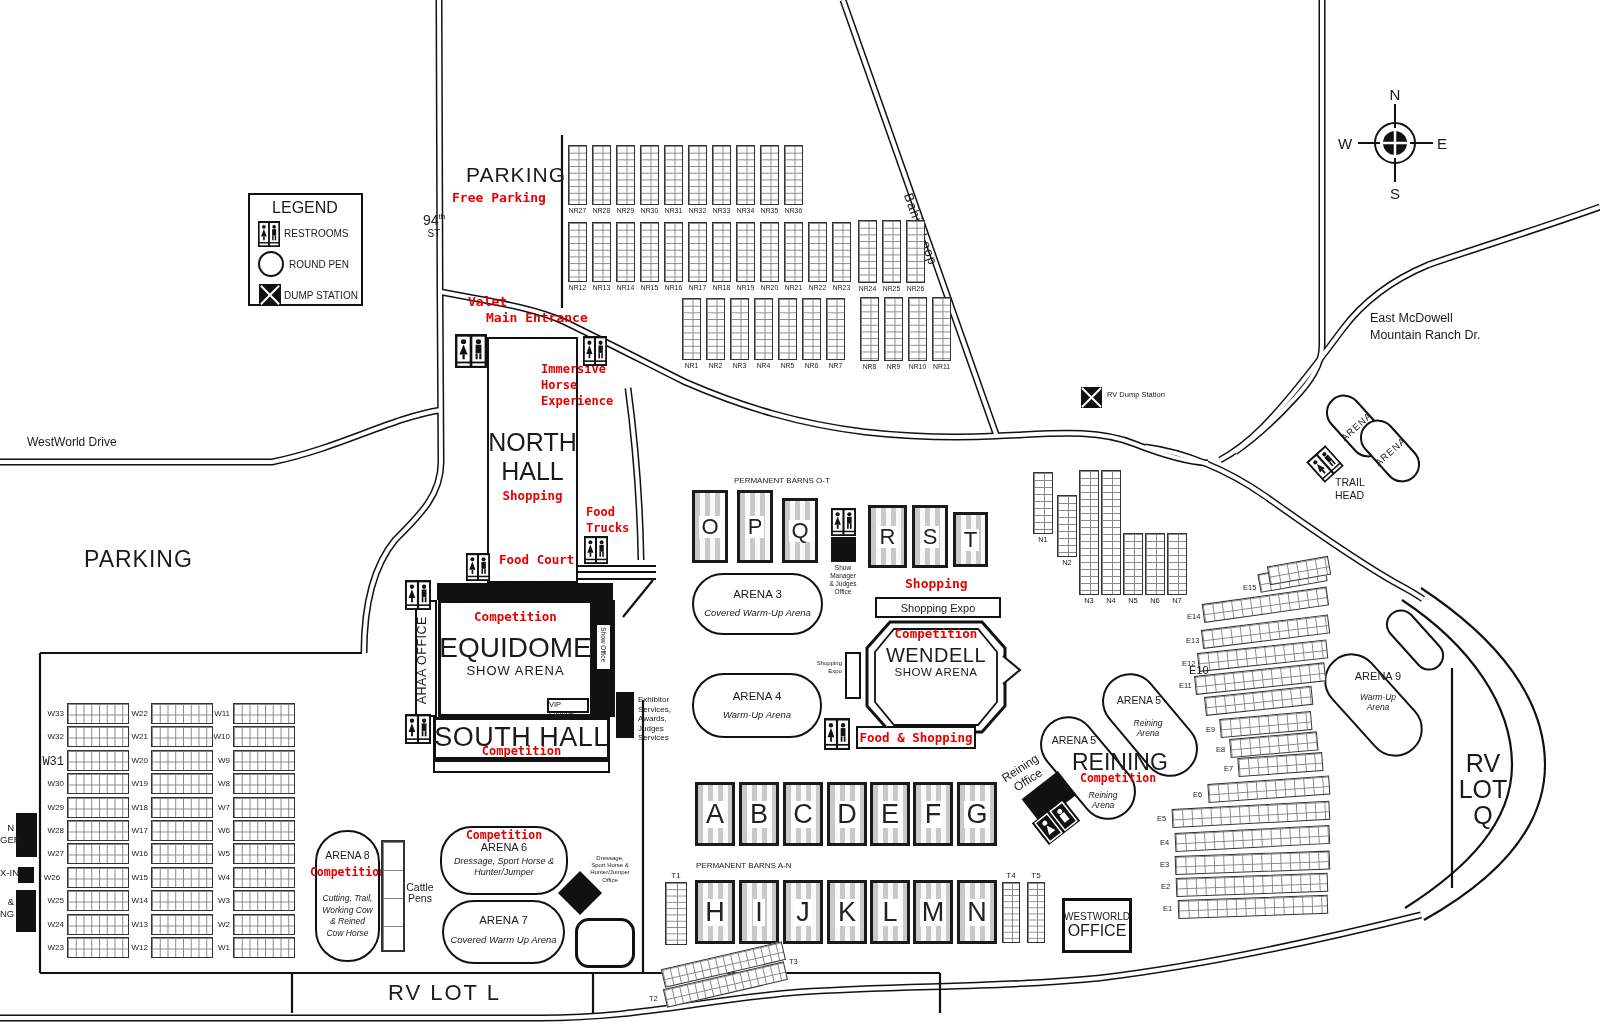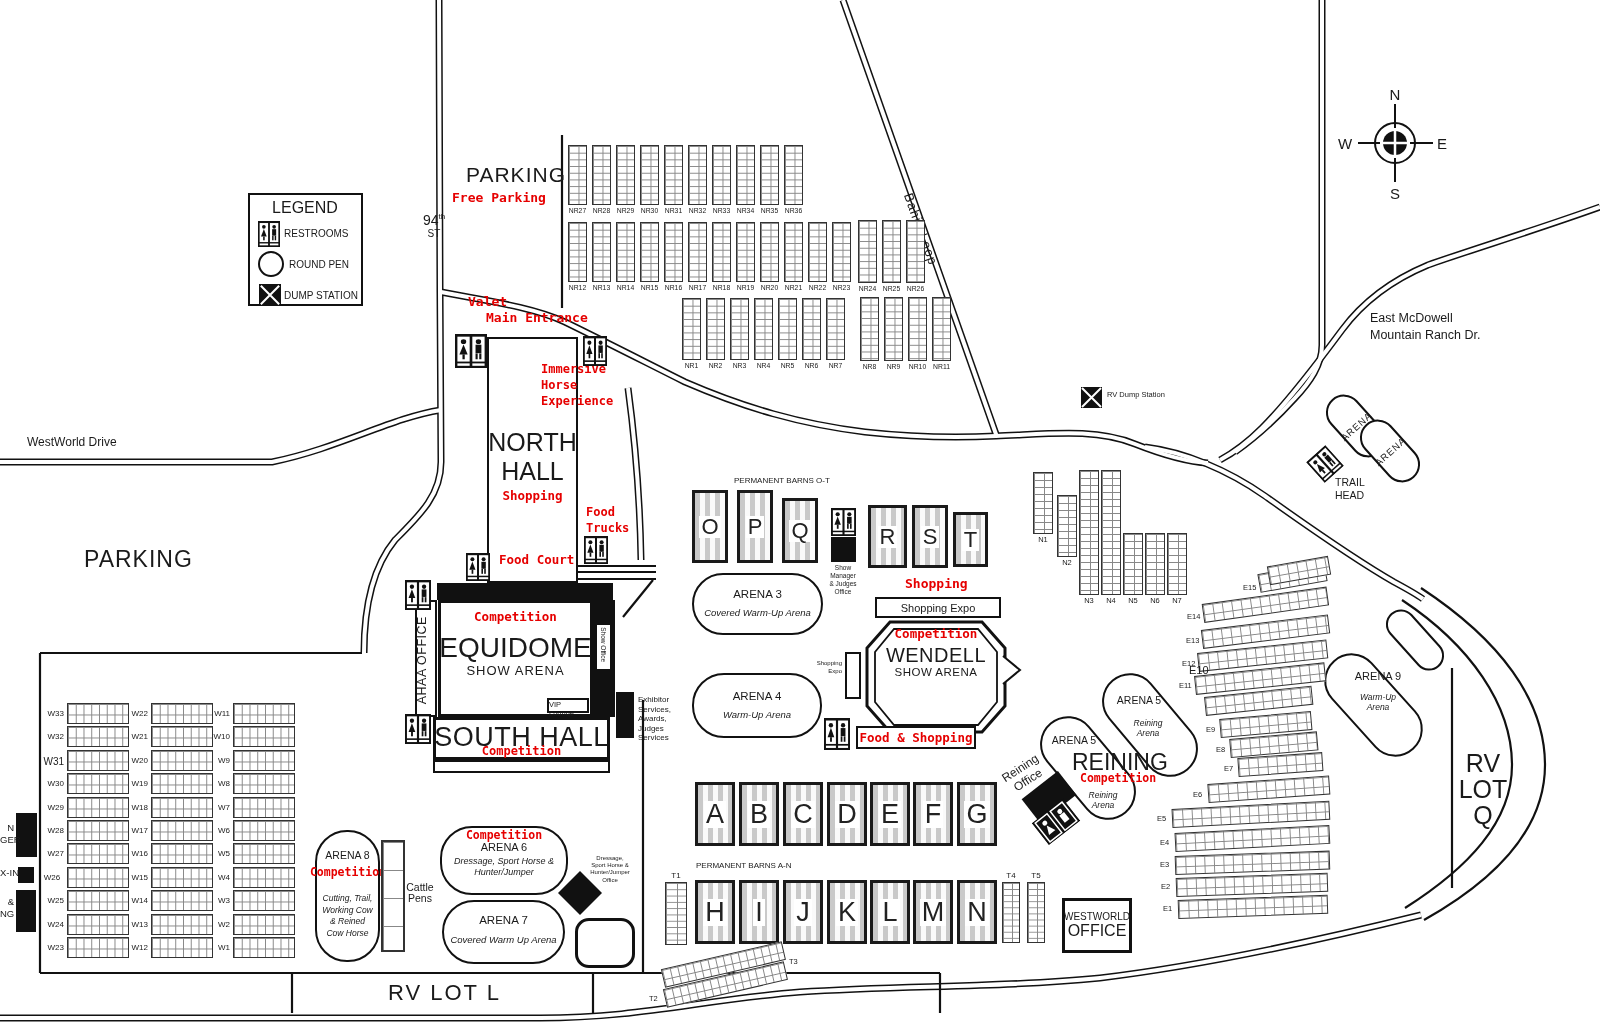--- a/index.html
+++ b/index.html
@@ -531,21 +531,21 @@
     <div class="cellgrid" style="left: 1123px; top: 533px; width: 20px; height: 62px; background-size: 10px 7px;"></div>
     <div class="lbl ctr" style="left: 1118px; top: 597px; width: 30px; font-size: 7.5px;">N5</div>
     <div class="cellgrid" style="left: 1145px; top: 533px; width: 20px; height: 62px; background-size: 10px 7px;"></div>
     <div class="lbl ctr" style="left: 1140px; top: 597px; width: 30px; font-size: 7.5px;">N6</div>
     <div class="cellgrid" style="left: 1167px; top: 533px; width: 20px; height: 62px; background-size: 10px 7px;"></div>
     <div class="lbl ctr" style="left: 1162px; top: 597px; width: 30px; font-size: 7.5px;">N7</div>
     <div class="lbl rgt" style="left: 40px; top: 709px; width: 24px; font-size: 8px;">W33</div>
     <div class="cellgrid" style="left: 67px; top: 703px; width: 62px; height: 21px; background-size: 7.75px 10.5px;"></div>
     <div class="lbl rgt" style="left: 40px; top: 732.4px; width: 24px; font-size: 8px;">W32</div>
     <div class="cellgrid" style="left: 67px; top: 726.4px; width: 62px; height: 21px; background-size: 7.75px 10.5px;"></div>
-    <div class="lbl rgt" style="left: 40px; top: 755.8px; width: 24px; font-size: 10px;">W31</div>
+    <div class="lbl rgt" style="left: 40px; top: 755.8px; width: 24px; font-size: 12px; font-family: Liberation Mono, monospace;">W31</div>
     <div class="cellgrid" style="left: 67px; top: 749.8px; width: 62px; height: 21px; background-size: 7.75px 10.5px;"></div>
     <div class="lbl rgt" style="left: 40px; top: 779.2px; width: 24px; font-size: 8px;">W30</div>
     <div class="cellgrid" style="left: 67px; top: 773.2px; width: 62px; height: 21px; background-size: 7.75px 10.5px;"></div>
     <div class="lbl rgt" style="left: 40px; top: 802.6px; width: 24px; font-size: 8px;">W29</div>
     <div class="cellgrid" style="left: 67px; top: 796.6px; width: 62px; height: 21px; background-size: 7.75px 10.5px;"></div>
     <div class="lbl rgt" style="left: 40px; top: 826px; width: 24px; font-size: 8px;">W28</div>
     <div class="cellgrid" style="left: 67px; top: 820px; width: 62px; height: 21px; background-size: 7.75px 10.5px;"></div>
     <div class="lbl rgt" style="left: 40px; top: 849.4px; width: 24px; font-size: 8px;">W27</div>
     <div class="cellgrid" style="left: 67px; top: 843.4px; width: 62px; height: 21px; background-size: 7.75px 10.5px;"></div>
     <div class="lbl rgt" style="left: 40px; top: 872.8px; width: 24px; font-size: 8px; text-align: center;">W26</div>

